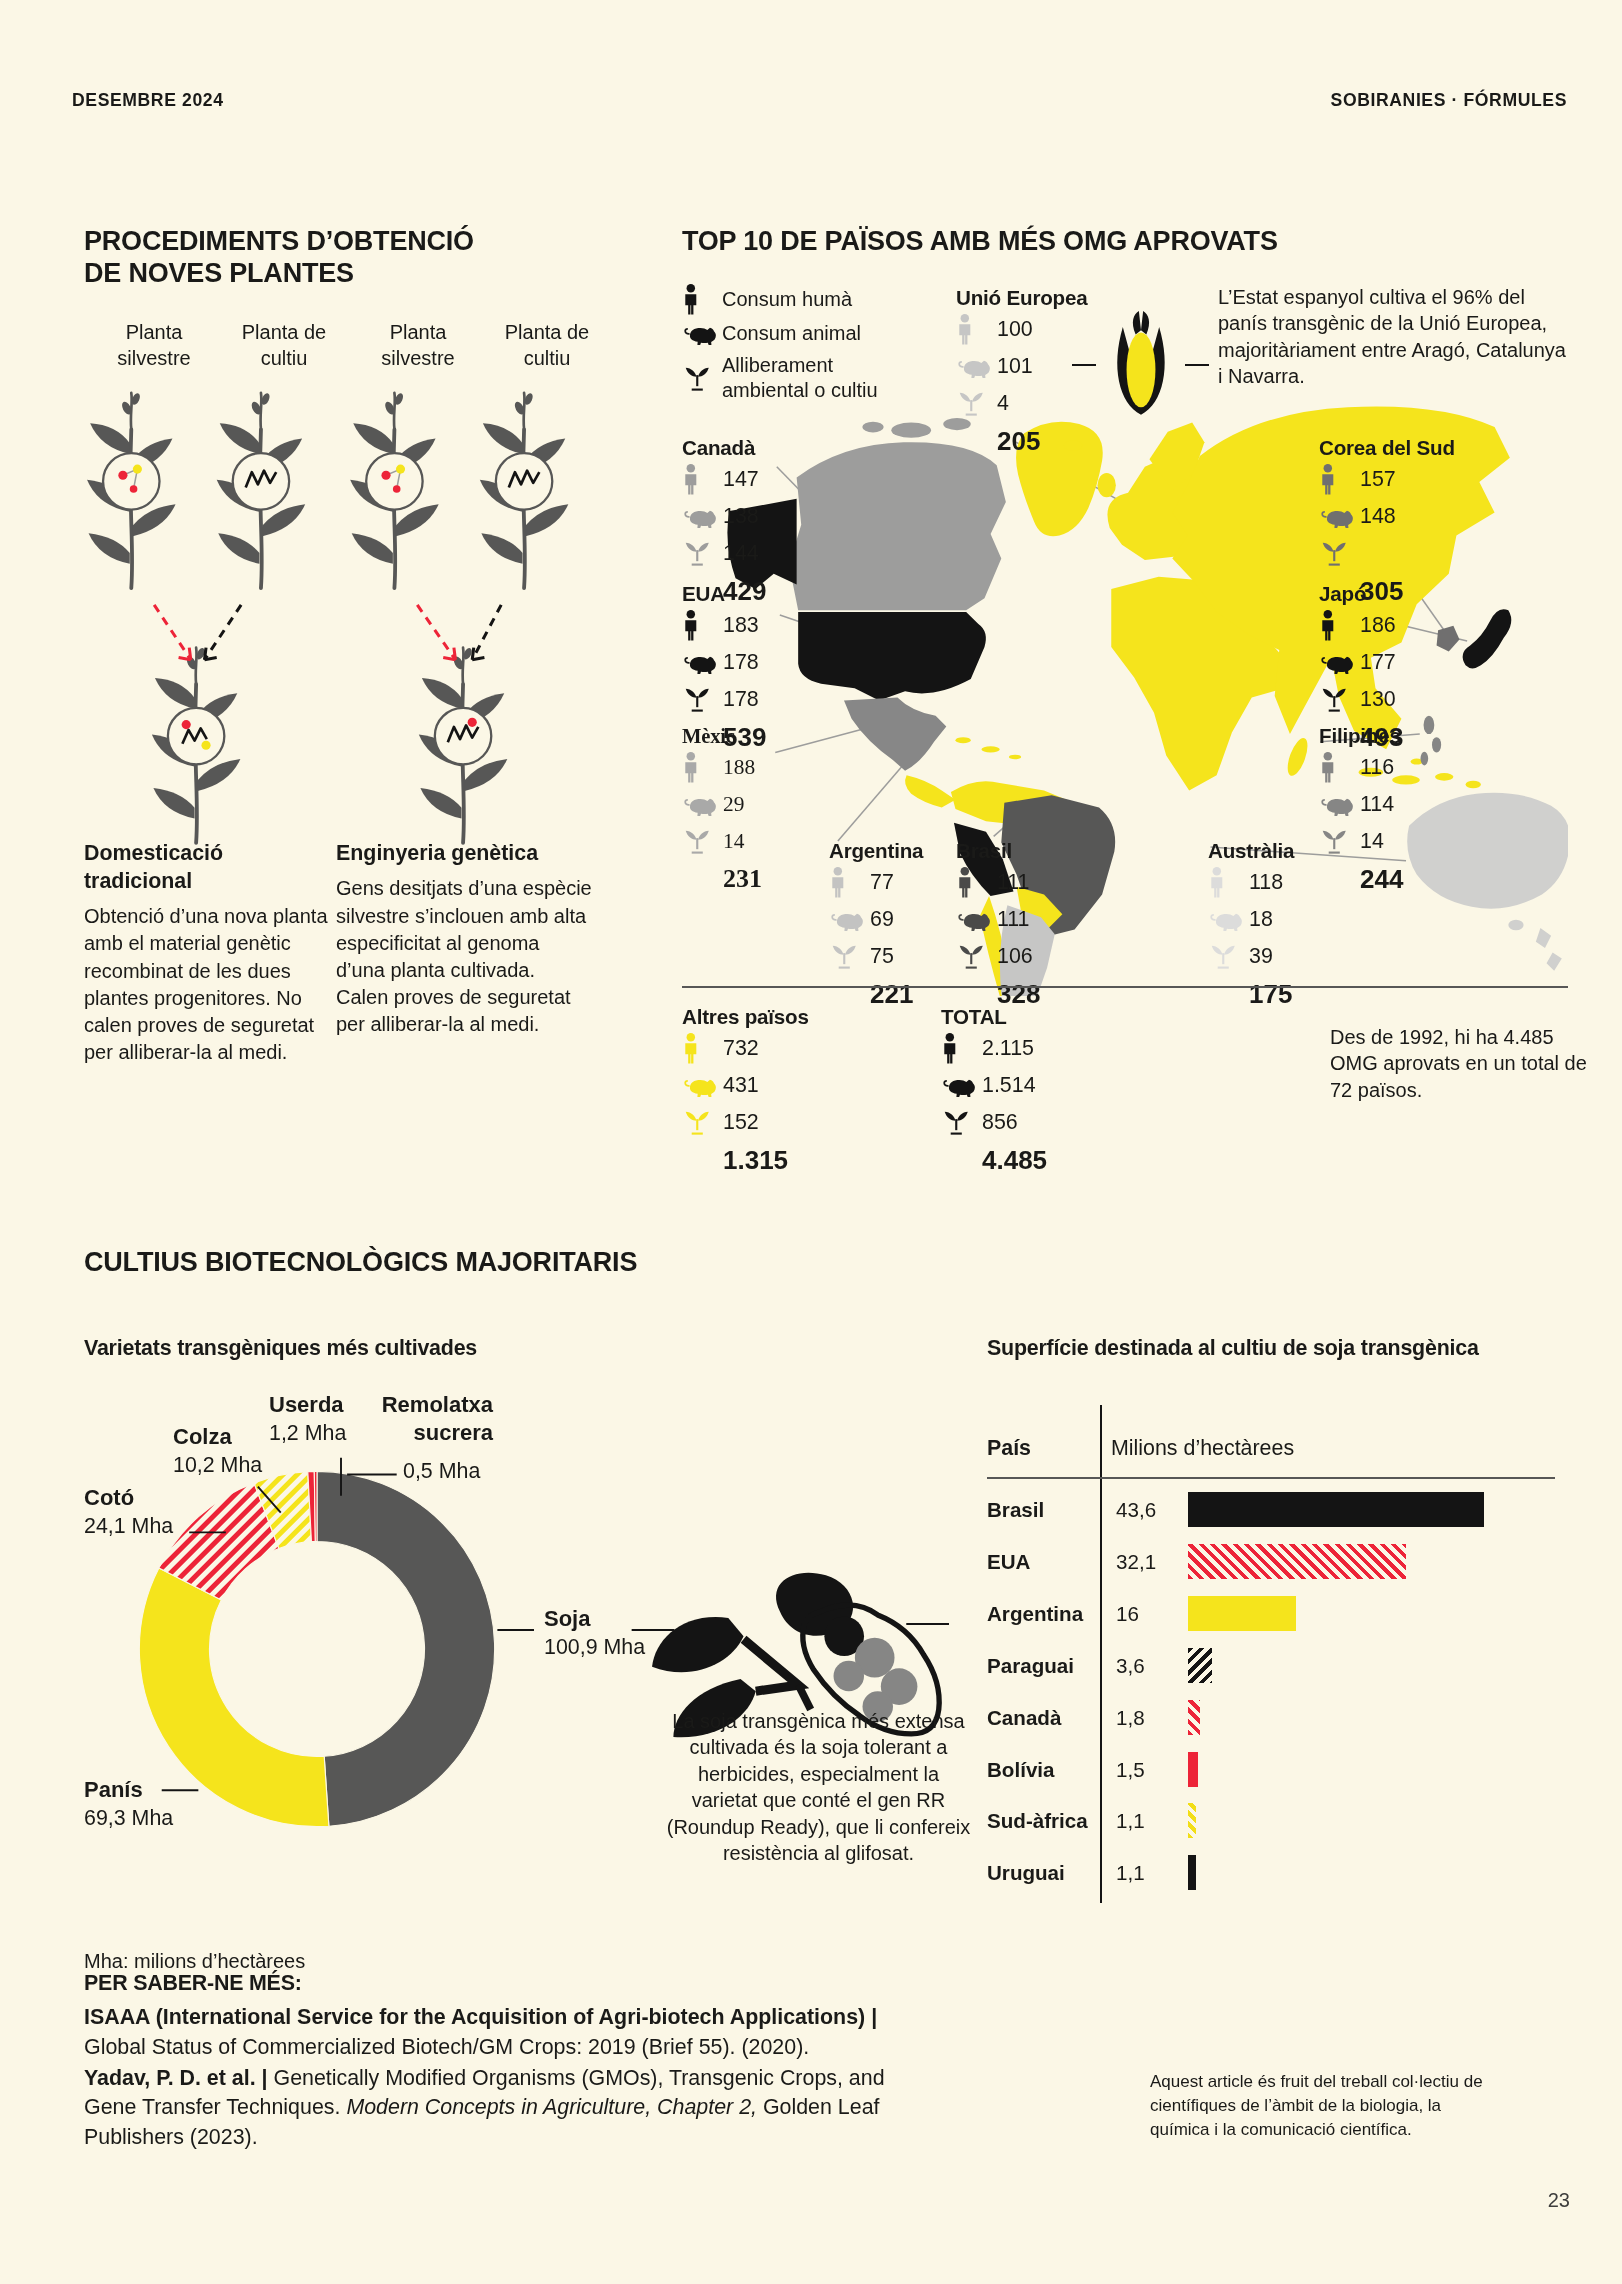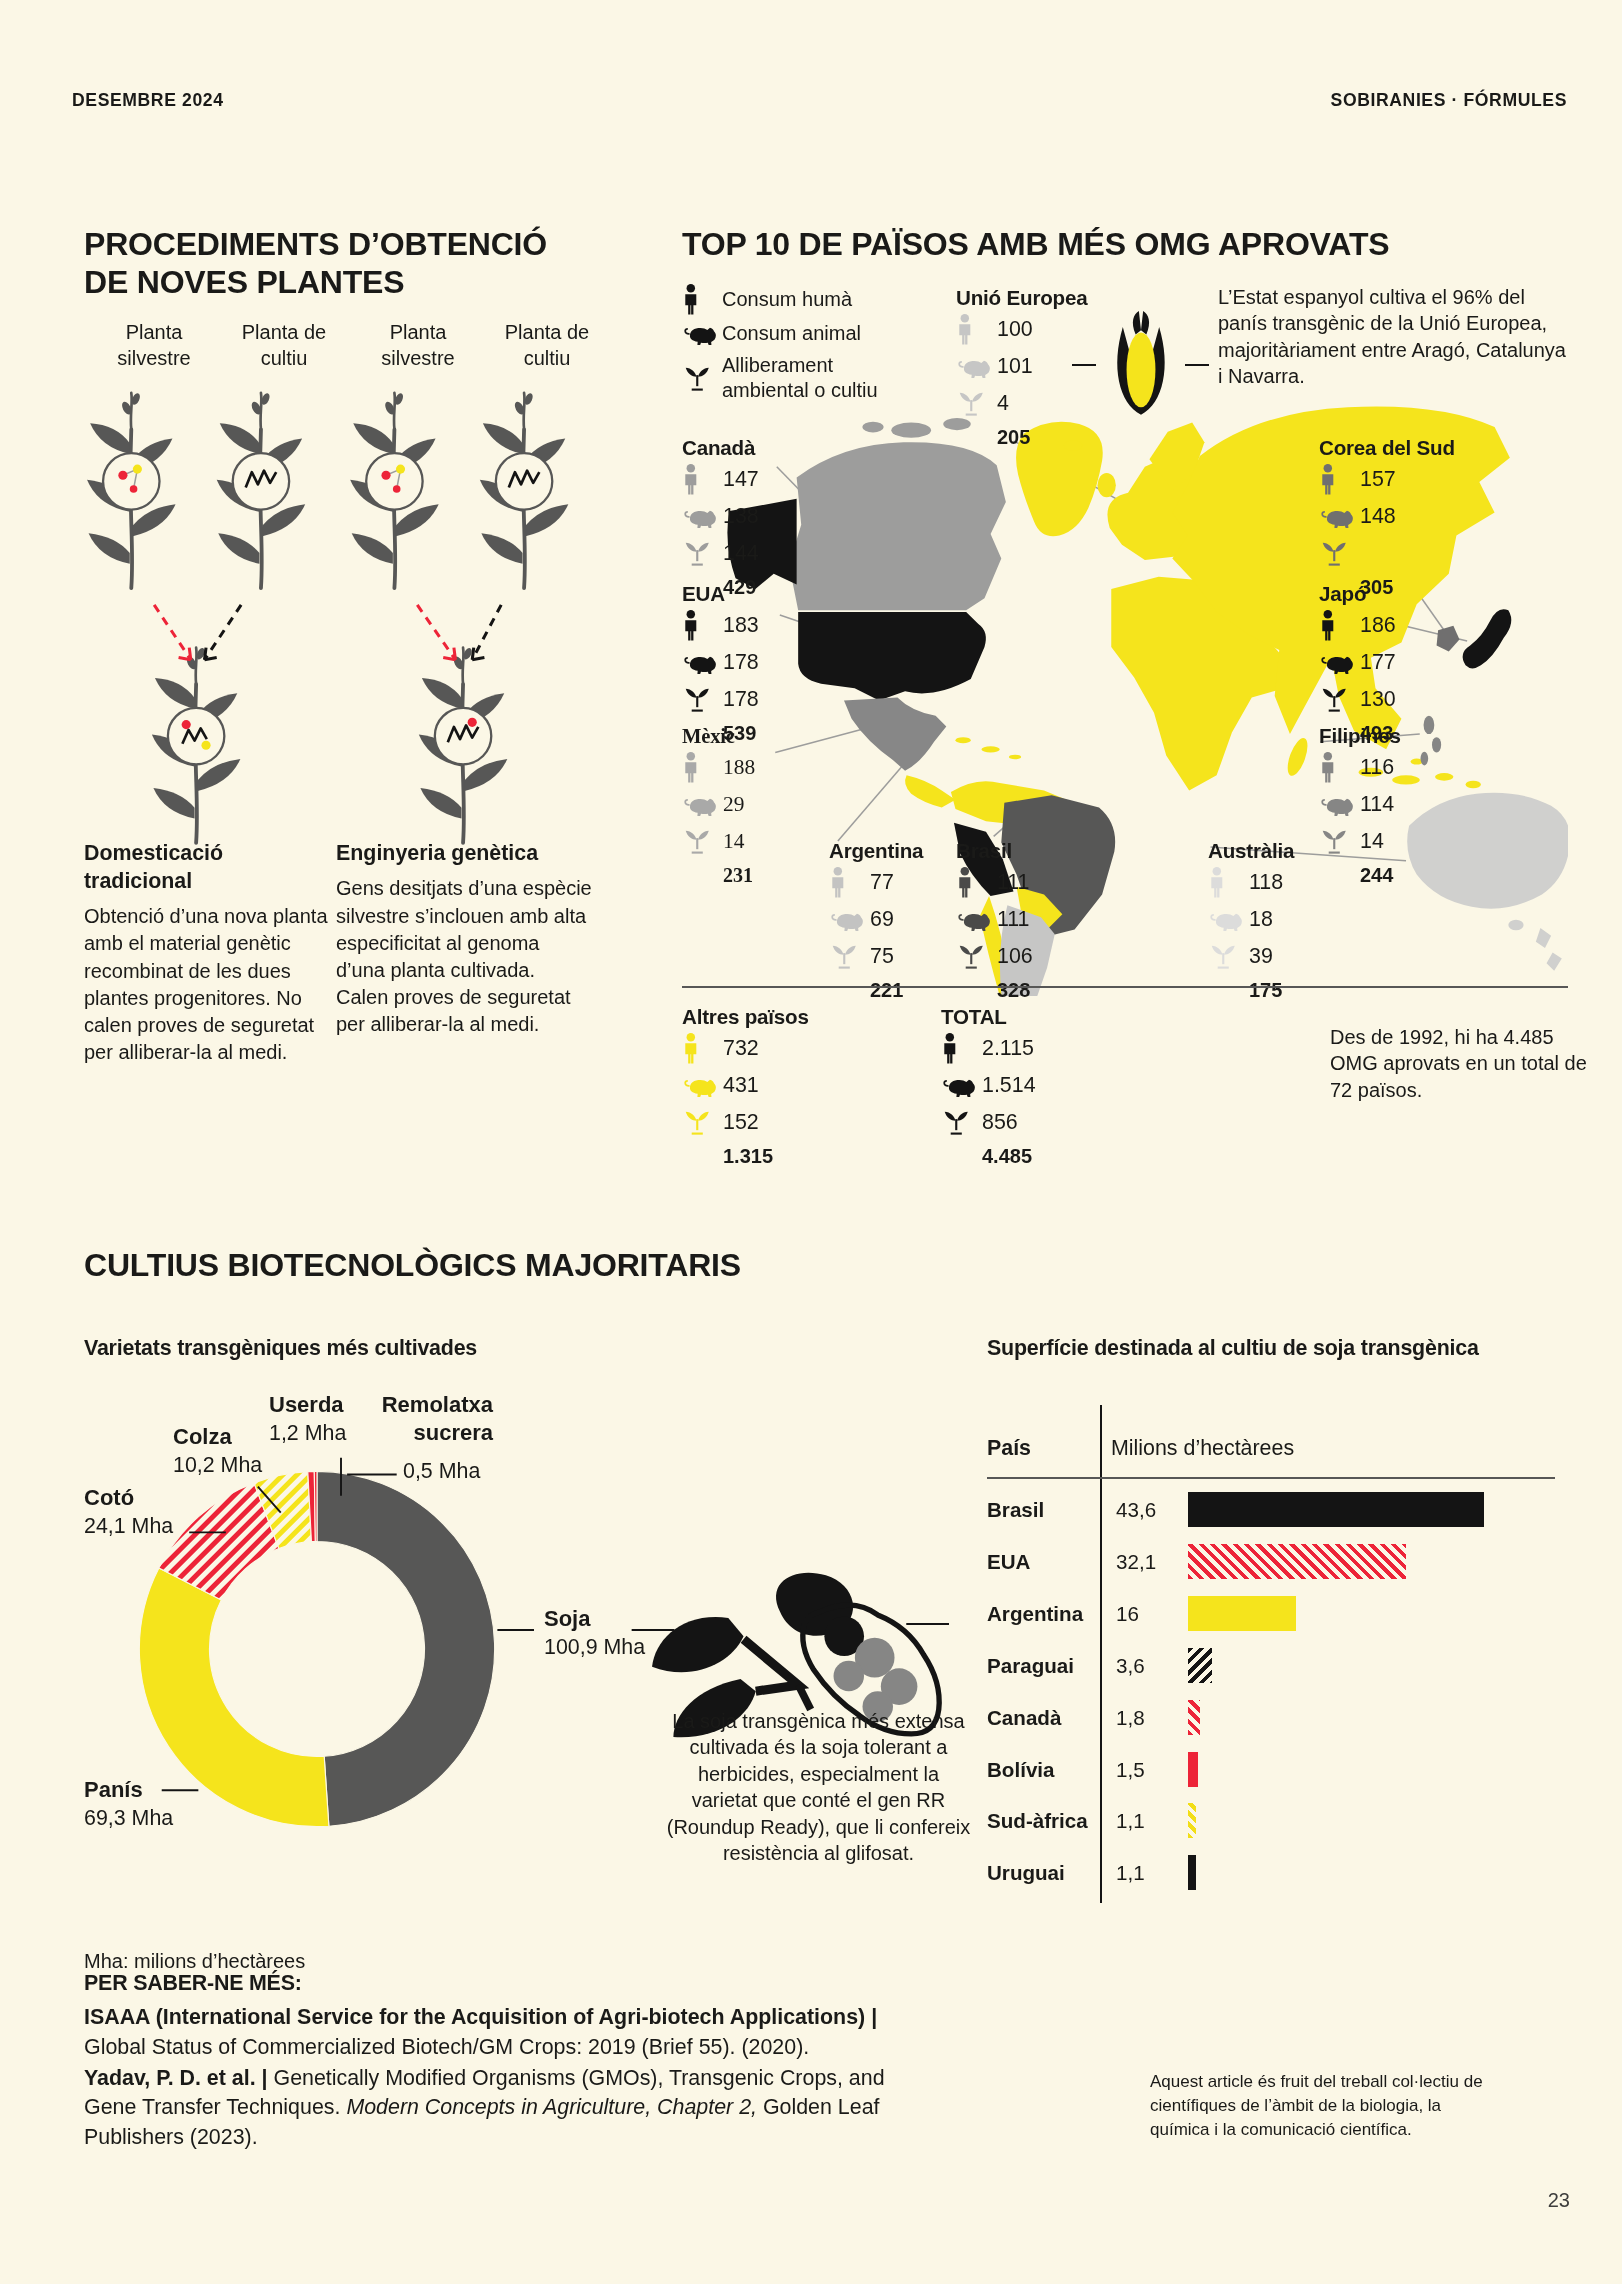--- a/index.html
+++ b/index.html
@@ -3,21 +3,21 @@
 <meta charset="utf-8">
 <style>
   html,body{margin:0;padding:0}
   body{position:relative;width:1623px;height:2284px;overflow:hidden;
        background:#FBF7E6;color:#1A1A18;font-family:"Liberation Sans",sans-serif;}
   .abs{position:absolute}
   .b{font-weight:700}
   
   .pagehead{font-size:17.6px;font-weight:700;letter-spacing:0.6px}
   
-  .sect{font-size:32px;font-weight:700;letter-spacing:-0.2px;line-height:1.18;white-space:pre-line}
+  .sect{font-size:27px;font-weight:700;letter-spacing:-0.2px;line-height:1.18;white-space:pre-line}
   .subt{font-size:21.4px;font-weight:700;letter-spacing:-0.2px}
   .plabel{font-size:20px;line-height:1.3;text-align:center}
   
   .stem{stroke:#575756;stroke-width:5;fill:none;stroke-linecap:round}
   .thin{stroke-width:3.5}
   .lf,.seed{fill:#575756}
   .head{fill:#FBF7E6;stroke:#575756;stroke-width:3}
   .zig{stroke:#141414;stroke-width:3.5;fill:none;stroke-linejoin:round}
   .genes line{stroke:#9D9D9C;stroke-width:2}
   .arr{fill:none;stroke-width:4;stroke-dasharray:11 9}
@@ -29,21 +29,21 @@
   .pblock p{margin:0;font-size:20px;line-height:1.36}
   
   .lrow{display:flex;align-items:center;margin-bottom:6.9px}
   .lic{width:40px;display:flex;justify-content:flex-start}
   .ltext{font-size:20px;line-height:1.25;width:176px}
   .country{position:absolute;width:168px}
   .cname{font-size:20.6px;font-weight:700;letter-spacing:-0.2px;line-height:1.1}
   .crow{display:flex;align-items:center;height:34px;margin-top:3.1px}
   .cic{width:41px;display:flex}
   .cnum{font-size:21.4px}
-  .ctotal{font-size:20px;font-weight:700;margin-top:4.6px;padding-left:41px}
+  .ctotal{font-size:26px;font-weight:700;margin-top:4.6px;padding-left:41px}
   .note{font-size:20px;line-height:1.32}
   .rule{background:#575756;height:2.3px}
   .dash{background:#141414;height:2.3px}
   
   .dlab .nm{font-size:22px;font-weight:700;line-height:1.25}
   .dlab .vl{font-size:21.4px;line-height:1.35}
   
   .thead{font-size:21.4px}
   .brow-label{font-size:20.6px;font-weight:700}
   .brow-val{font-size:20.6px}

